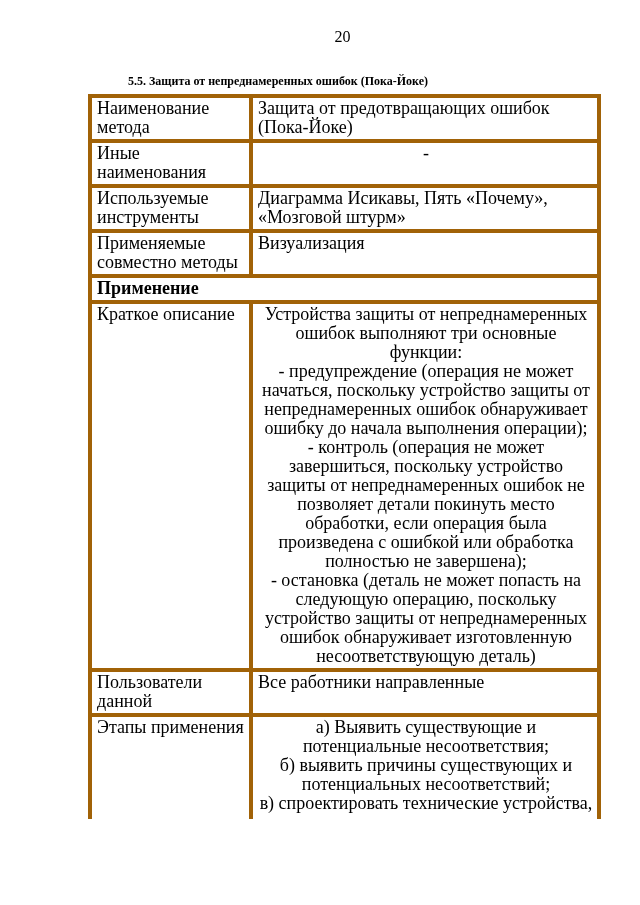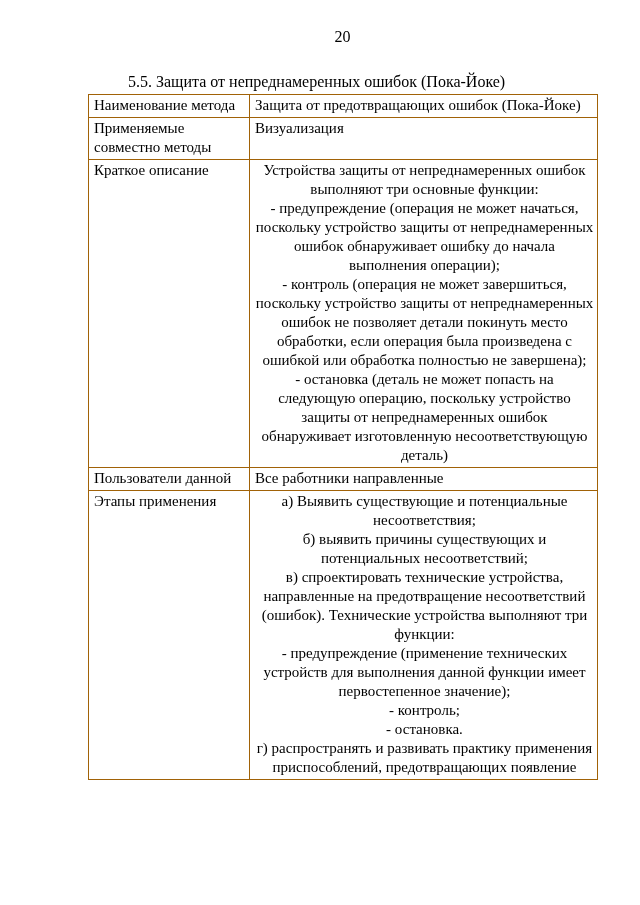--- a/index.html
+++ b/index.html
@@ -20,33 +20,34 @@
   }
   .page-number {
     padding-top: 27px;
     text-align: center;
     font-size: 16px;
     line-height: 19px;
   }
   .heading {
     margin-top: 26px;
     padding-left: 40px;
-    font-size: 16px;
+    font-size: 12px;
     line-height: 19px;
     white-space: nowrap;
+    font-weight: bold;
   }
   table.method-table {
     border-collapse: collapse;
     table-layout: fixed;
     width: 509px;
     margin-top: 3px;
   }
   table.method-table td {
-    border: 1px solid #a16207;
-    font-size: 15px;
+    border: 4px solid #a16207;
+    font-size: 18px;
     line-height: 19px;
     vertical-align: top;
     padding: 1px 3px 2px 5px;
     overflow: hidden;
   }
   td.label-col { width: 161px; }
   td.value-col { width: 348px; }
   td.value-center { text-align: center; }
   td.section-cell { font-weight: bold; }
   .prewrap { white-space: pre-line; text-align: center; }
@@ -61,22 +62,33 @@
 
     <div class="heading">5.5. Защита от непреднамеренных ошибок (Пока-Йоке)</div>
 
     <table class="method-table">
       <tbody>
         <tr>
           <td class="label-col">Наименование метода</td>
           <td class="value-col">Защита от предотвращающих ошибок (Пока-Йоке)</td>
         </tr>
         <tr>
+          <td class="label-col">Иные наименования</td>
+          <td class="value-col value-center">-</td>
+        </tr>
+        <tr>
+          <td class="label-col">Используемые инструменты</td>
+          <td class="value-col">Диаграмма Исикавы, Пять «Почему», «Мозговой штурм»</td>
+        </tr>
+        <tr>
           <td class="label-col">Применяемые совместно методы</td>
           <td class="value-col">Визуализация</td>
+        </tr>
+        <tr>
+          <td class="section-cell" colspan="2">Применение</td>
         </tr>
         <tr>
           <td class="label-col">Краткое описание</td>
           <td class="value-col prewrap">Устройства защиты от непреднамеренных ошибок выполняют три основные функции:
 - предупреждение (операция не может начаться, поскольку устройство защиты от непреднамеренных ошибок обнаруживает ошибку до начала выполнения операции);
 - контроль (операция не может завершиться, поскольку устройство защиты от непреднамеренных ошибок не позволяет детали покинуть место обработки, если операция была произведена с ошибкой или обработка полностью не завершена);
 - остановка (деталь не может попасть на следующую операцию, поскольку устройство защиты от непреднамеренных ошибок обнаруживает изготовленную несоответствующую деталь)</td>
         </tr>
         <tr>
           <td class="label-col">Пользователи данной</td>

